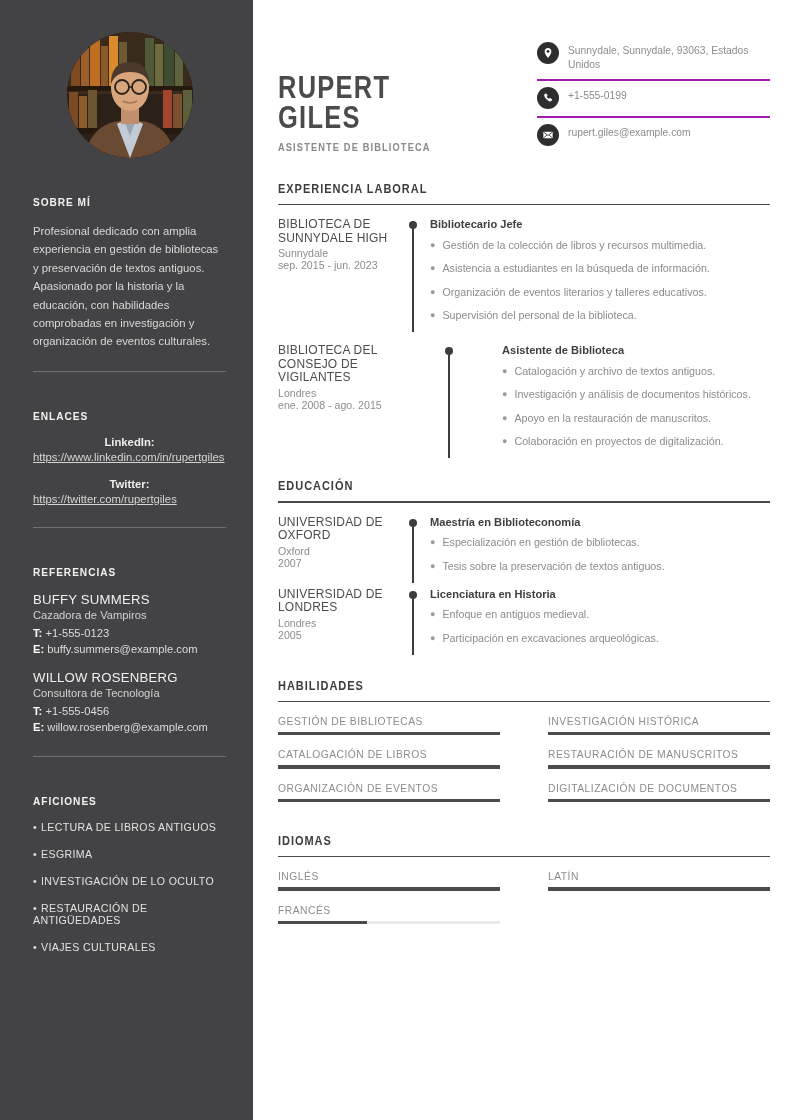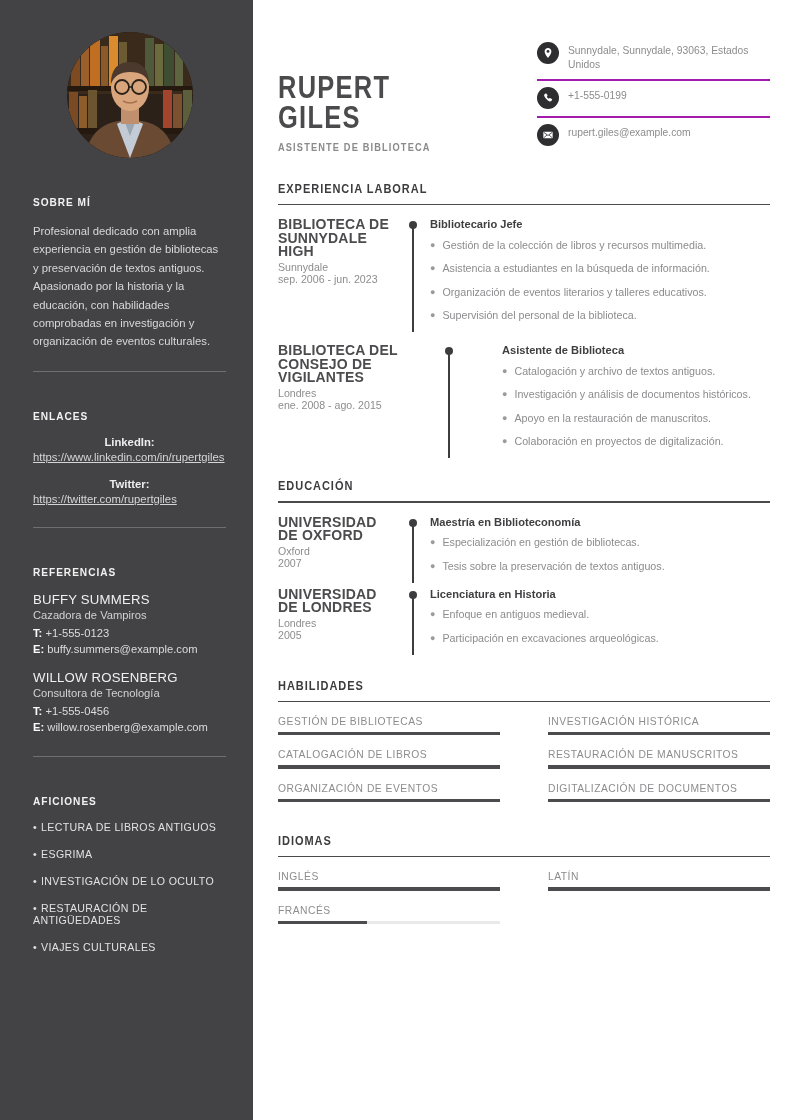--- a/index.html
+++ b/index.html
@@ -95,21 +95,21 @@
     font-family:"Liberation Sans Narrow","Liberation Sans",sans-serif;
     font-size:12.5px; font-weight:bold; color:#3c3c3e;
     letter-spacing:1.1px; text-transform:uppercase;
     transform:scaleX(0.88); transform-origin:left center;
   }
   .sec-rule { height:1.3px; background:#4a4a4c; margin-top:8px; }
   .sec { margin-top:29px; }
 
   .entry { display:flex; margin-top:13px; }
   .ent-left { width:130px; min-width:130px; padding-right:10px; }
-  .ent-org { font-size:14px; font-weight:bold; color:#4c4c4e; line-height:13.6px; letter-spacing:0.2px; }
+  .ent-org { font-size:12px; font-weight:normal; color:#4c4c4e; line-height:13.6px; letter-spacing:0.2px; }
   .ent-loc { font-size:10.6px; color:#8d8d8f; margin-top:2px; }
   .ent-date { font-size:10.6px; color:#8d8d8f; }
   .ent-tl { width:13px; min-width:13px; position:relative; }
   .tl-dot {
     width:8px; height:8px; border-radius:50%; background:#3d3d3f;
     position:absolute; left:1px; top:3px;
   }
   .tl-line {
     width:1.4px; background:#3d3d3f; position:absolute;
     left:4.3px; top:10px; bottom:-8px;
@@ -272,21 +272,21 @@
     </div>
 
     <section class="sec">
       <div class="sec-h">EXPERIENCIA LABORAL</div>
       <div class="sec-rule"></div>
 
       <div class="entry">
         <div class="ent-left">
           <div class="ent-org">BIBLIOTECA DE SUNNYDALE HIGH</div>
           <div class="ent-loc">Sunnydale</div>
-          <div class="ent-date">sep. 2006 - jun. 2023</div>
+          <div class="ent-date">sep. 2015 - jun. 2023</div>
         </div>
         <div class="ent-tl">
           <span class="tl-dot"></span>
           <span class="tl-line"></span>
         </div>
         <div class="ent-right">
           <div class="ent-title">Bibliotecario Jefe</div>
           <div class="b-item">
               <span class="b-dot">●</span>
               <span>Gestión de la colección de libros y recursos multimedia.</span>

